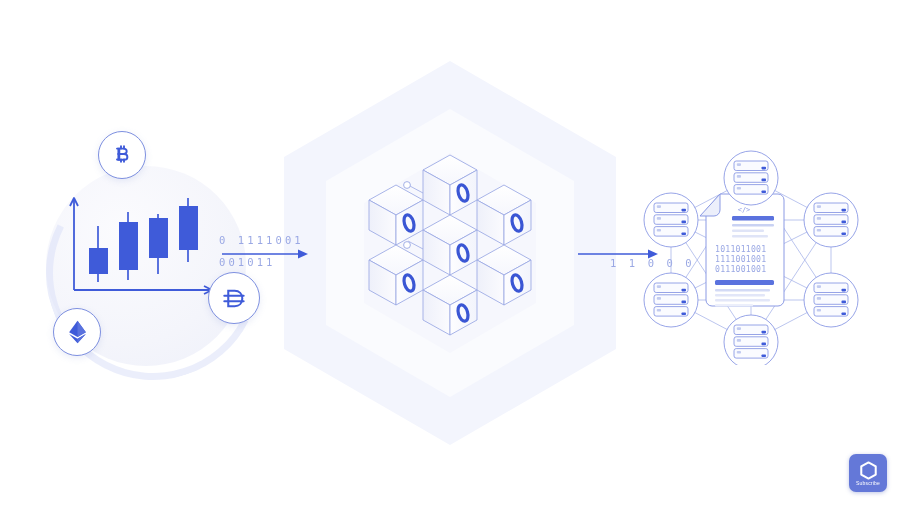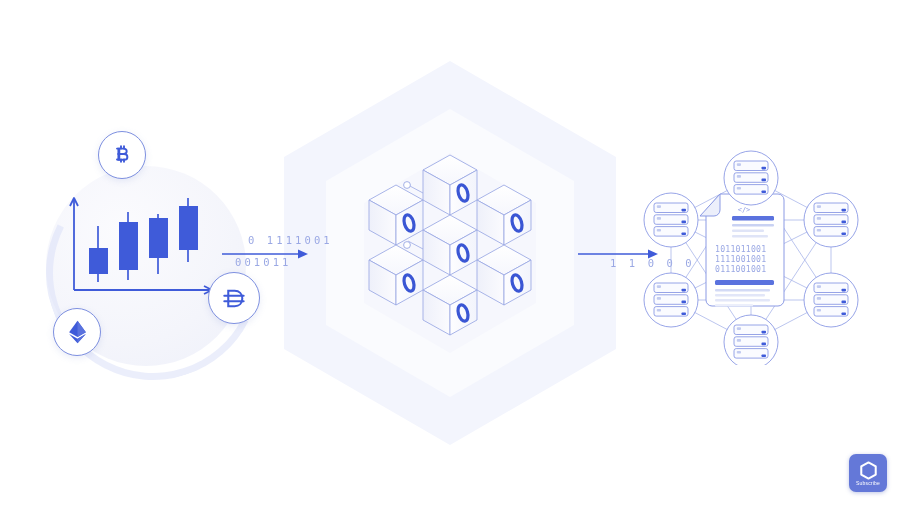--- a/index.html
+++ b/index.html
@@ -17,22 +17,22 @@
       border-right-color:transparent;transform:rotate(-18deg);}
   #chart-svg{left:60px;top:190px;}
 
   .coin{border-radius:50%;background:#ffffff;border:1.4px solid #7e90e0;
         display:flex;align-items:center;justify-content:center;
         box-shadow:0 2px 7px rgba(120,135,205,.16);}
   #coin-btc{left:98px;top:131px;width:46px;height:46px;}
   #coin-eth{left:53px;top:308px;width:46px;height:46px;}
   #coin-dai{left:208px;top:272px;width:50px;height:50px;}
 
-  #binary-a{left:219px;top:234px;margin-left:29px;}
-  #binary-b{left:219px;top:256px;margin-left:16px;}
+  #binary-a{left:219px;top:234px;}
+  #binary-b{left:219px;top:256px;}
   .bits{font-size:10.5px;letter-spacing:3.1px;color:#9aa8e4;white-space:nowrap;}
   #arrow-1{left:222px;top:248px;}
 
   
   #hex-bg-outer{left:280px;top:57px;}
   #hex-nodes{left:345px;top:145px;}
 
   
   #binary-c{left:610px;top:257px;}
   #arrow-2{left:578px;top:248px;}

